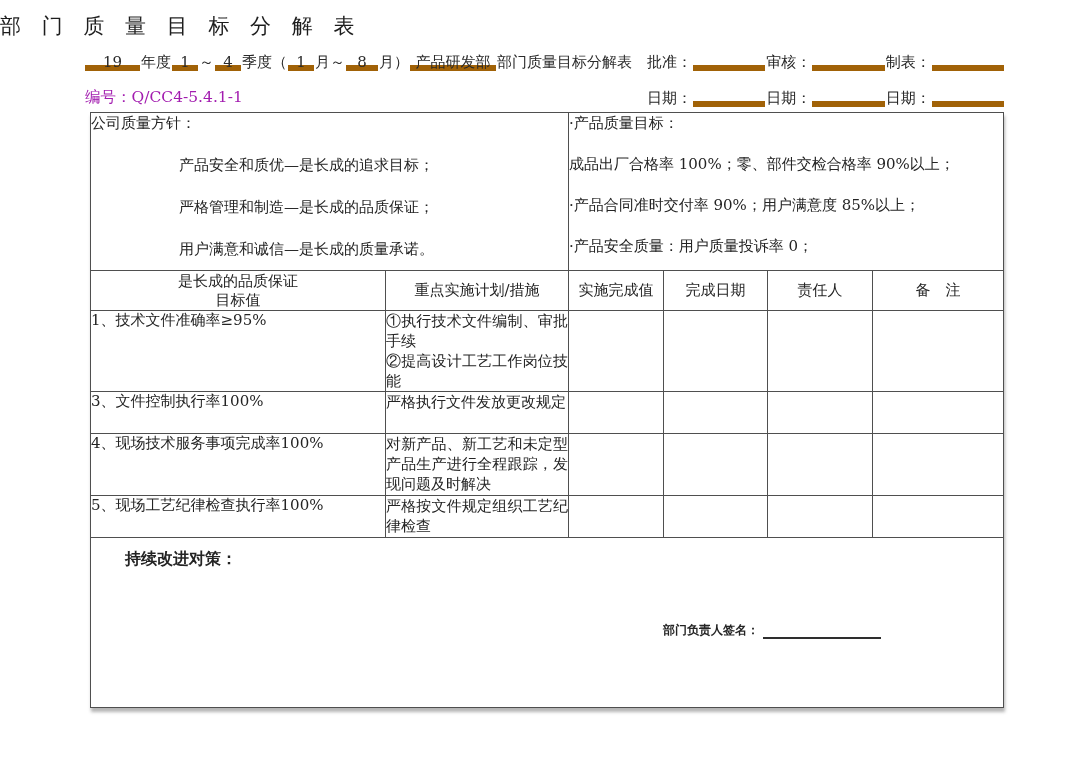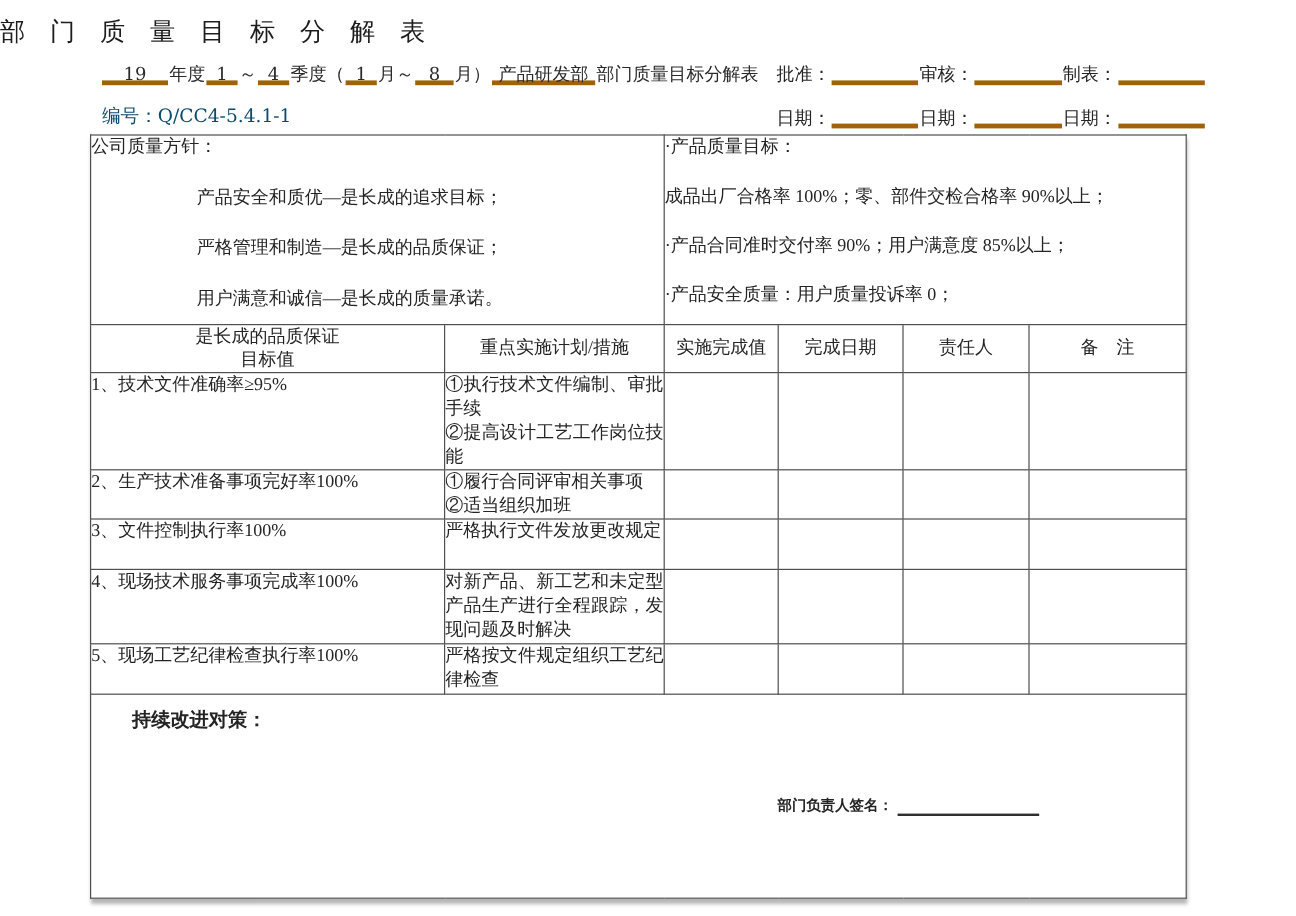--- a/index.html
+++ b/index.html
@@ -12,41 +12,40 @@
     position:absolute;top:12px;left:0;width:100%;
     font-size:21px;letter-spacing:7px;color:#1d1d1d;white-space:nowrap;
   }
   
   .hline1{
     position:absolute;left:85px;top:52px;height:19px;
     display:flex;align-items:flex-end;font-size:15px;white-space:nowrap;color:#2a2a2a;
   }
   .lbl{padding:0 1px;line-height:17px;}
   .blank{
-    display:inline-block;border-bottom:4px solid #a16207;
+    display:inline-block;border-bottom:6px solid #a16207;
     text-align:center;line-height:16px;height:17px;box-sizing:border-box;
   }
   .w55{width:55px}.w26{width:26px}.w32{width:32px}.w86{width:86px}
   .trio{
     position:absolute;left:646px;width:358px;display:flex;
     font-size:15px;height:19px;
   }
   .trio.t1{top:52px}.trio.t2{top:88px}
   .pair{flex:1;display:flex;align-items:flex-end;white-space:nowrap;}
   .pair .lbl{flex:0 0 auto;}
   .pair .blank{flex:1 1 auto;}
   .docno{
-    position:absolute;left:85px;top:87px;font-size:15.5px;white-space:nowrap;color:#0c4a6e;
+    position:absolute;left:85px;top:87px;font-size:15.5px;white-space:nowrap;color:#a21caf;
   }
   
   table.main{
-    position:absolute;left:75px;top:112px;width:913px;
+    position:absolute;left:90px;top:112px;width:913px;
     border-collapse:collapse;table-layout:fixed;
     box-shadow:1px 4px 3px rgba(90,90,90,0.45);
-    font-family:Liberation Serif, serif;
   }
   table.main td{
     border:1px solid #4f4f4f;padding:0;vertical-align:top;
     font-size:15px;color:#242424;overflow:hidden;
   }
   tr.band{height:158px}
   tr.hdr{height:40px}
   tr.r1{height:80px}
   tr.r2{height:41px}
   tr.r3{height:42px}
@@ -172,29 +171,20 @@
   </tr>
   <tr class="r1">
     <td class="goal-cell">1、技术文件准确率≥95%</td>
     <td class="plan-cell">①执行技术文件编制、审批手续
 ②提高设计工艺工作岗位技能</td>
     <td></td>
     <td></td>
     <td></td>
     <td></td>
   </tr>
-  <tr class="r2">
-    <td class="goal-cell">2、生产技术准备事项完好率100%</td>
-    <td class="plan-cell">①履行合同评审相关事项
-②适当组织加班</td>
-    <td></td>
-    <td></td>
-    <td></td>
-    <td></td>
-  </tr>
   <tr class="r3">
     <td class="goal-cell">3、文件控制执行率100%</td>
     <td class="plan-cell">严格执行文件发放更改规定</td>
     <td></td>
     <td></td>
     <td></td>
     <td></td>
   </tr>
   <tr class="r4">
     <td class="goal-cell">4、现场技术服务事项完成率100%</td>

